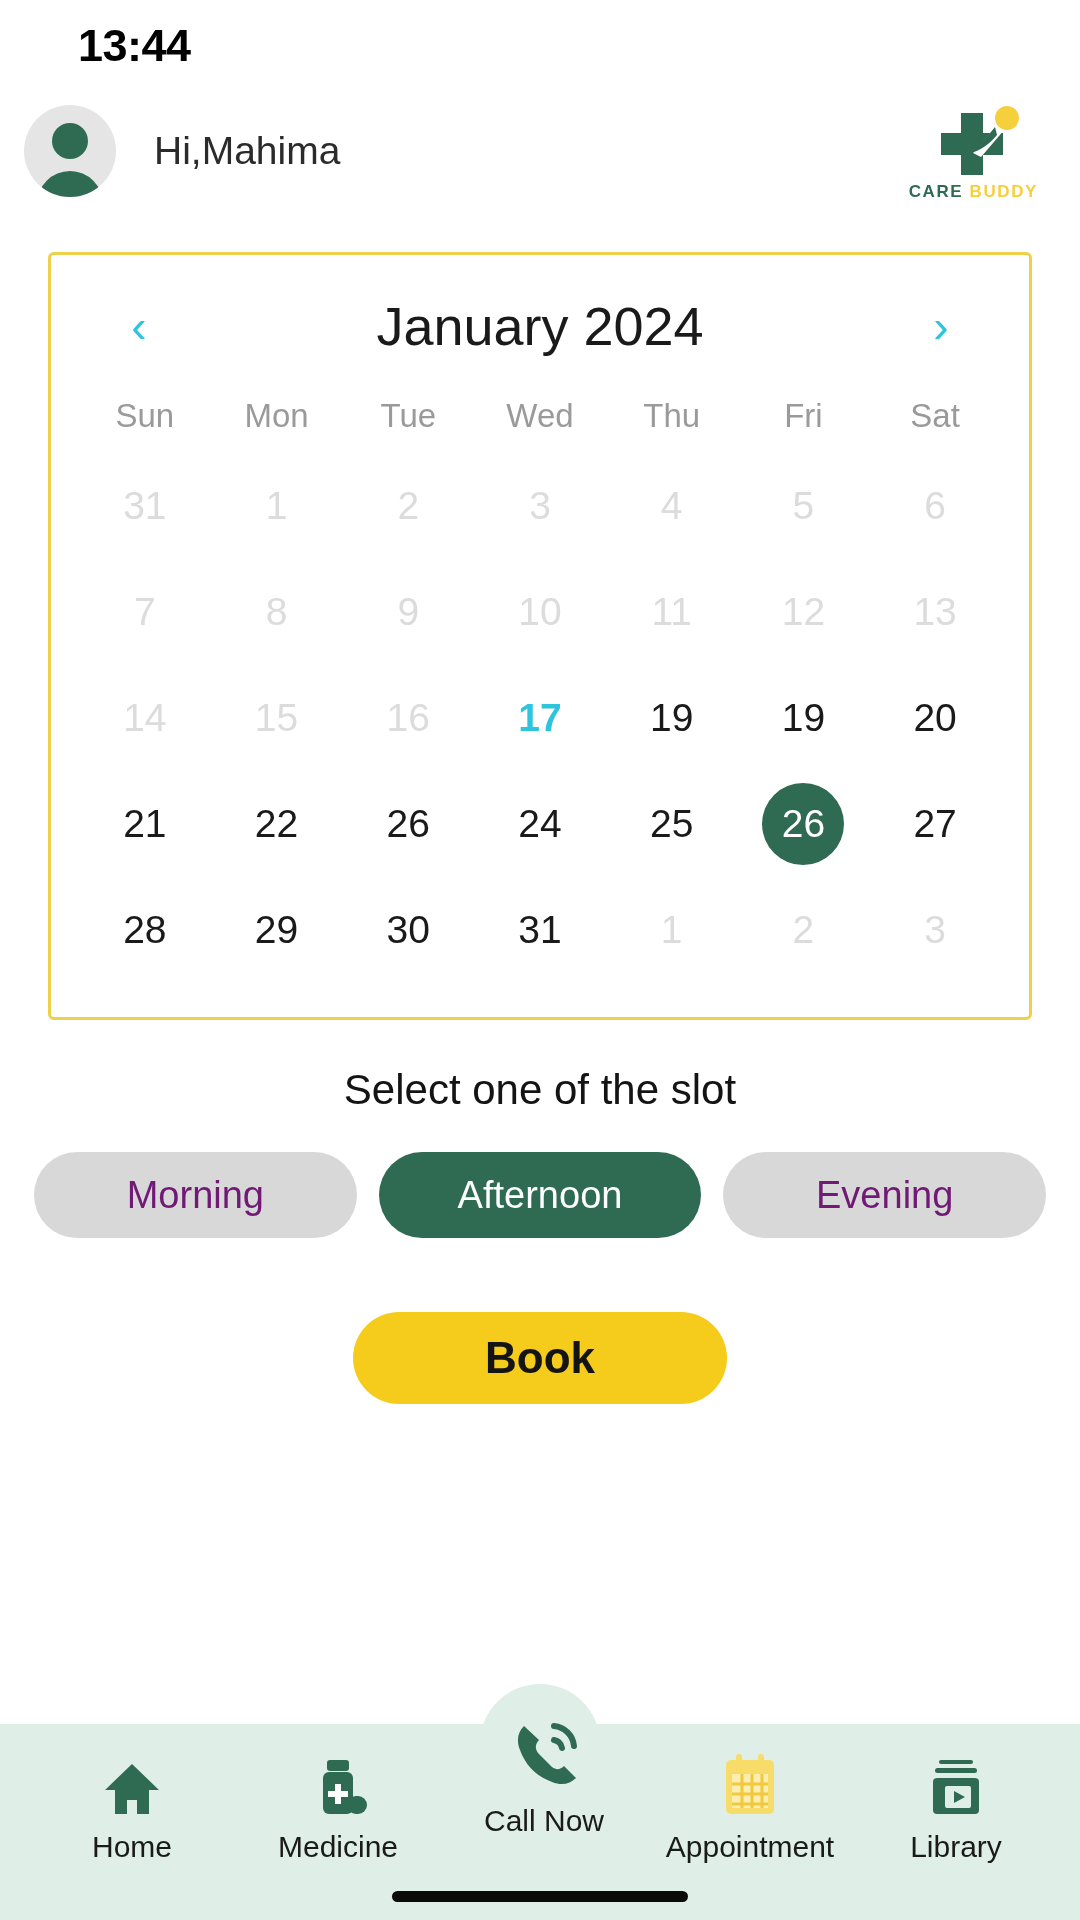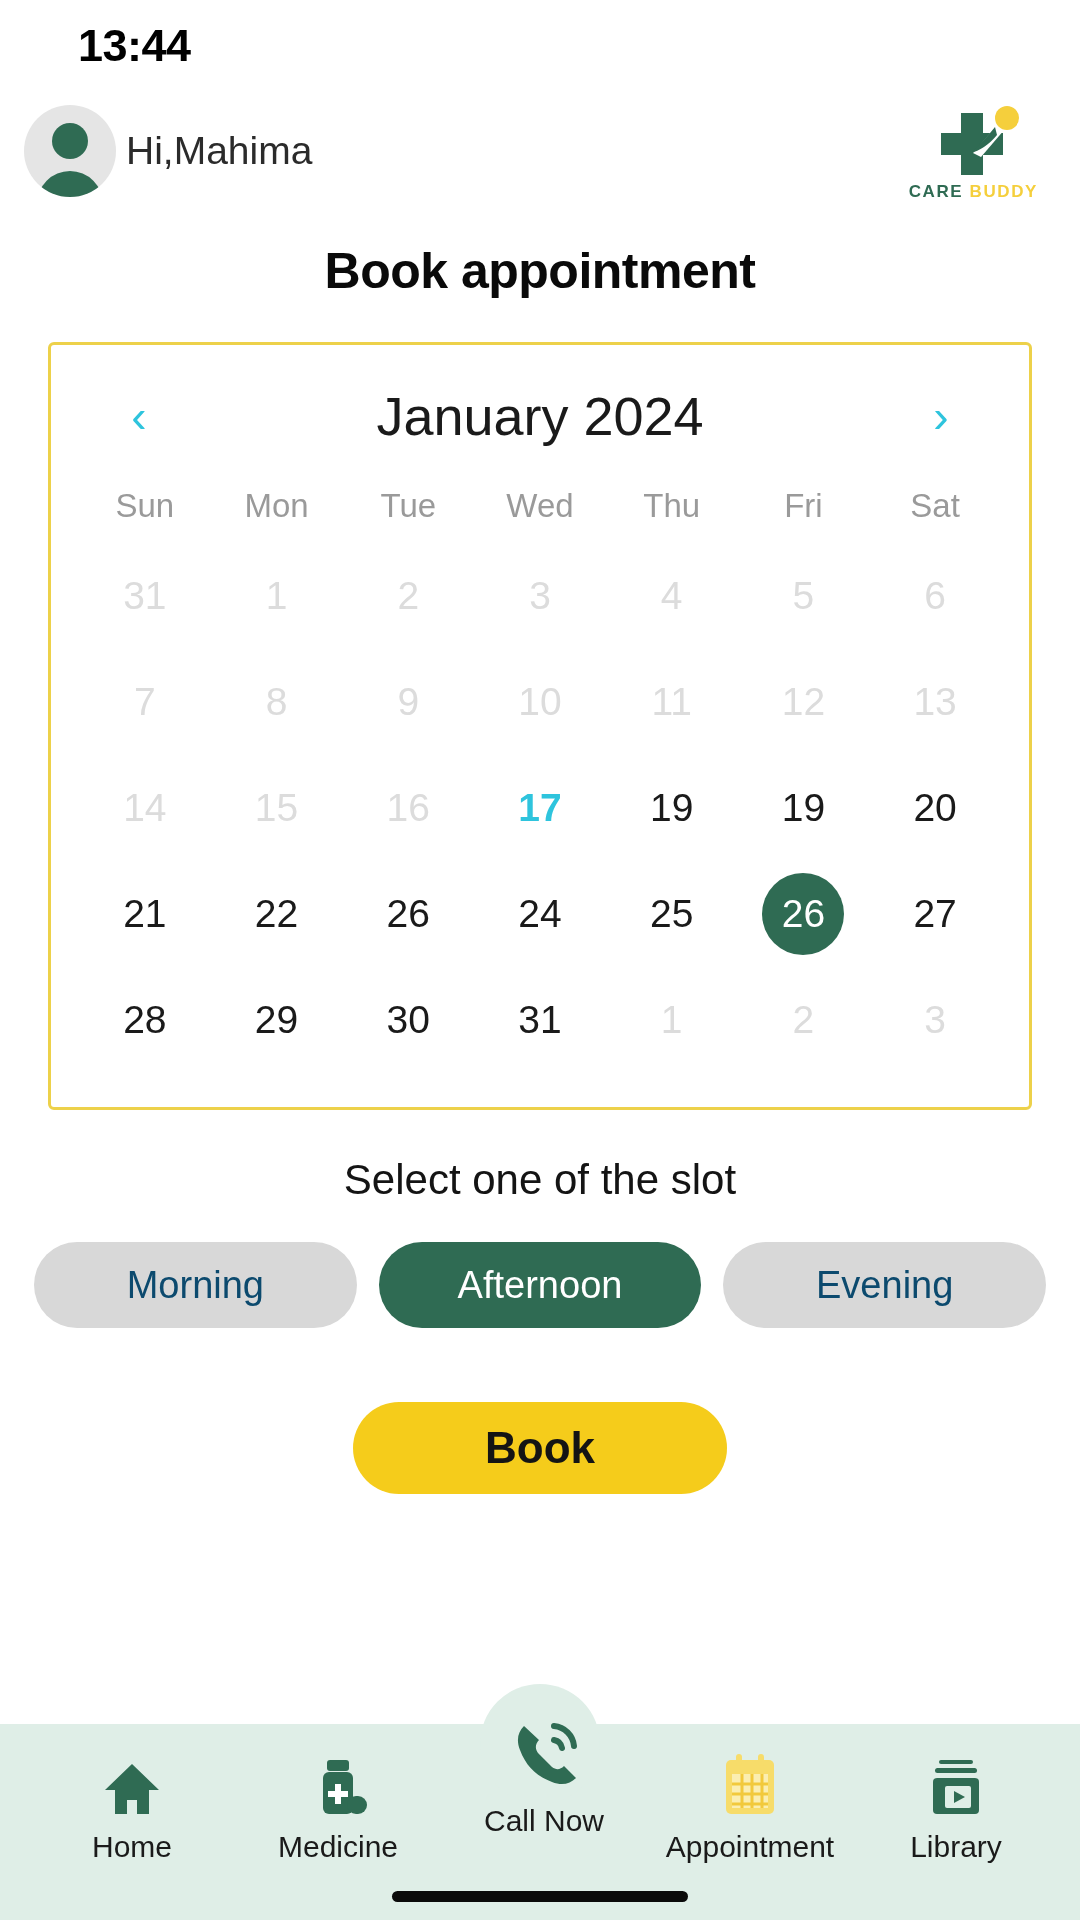--- a/index.html
+++ b/index.html
@@ -96,21 +96,21 @@
 
   
   .header {
     height: 118px;
     display: flex;
     align-items: center;
     justify-content: space-between;
     padding: 0 34px 0 24px;
     flex: 0 0 auto;
   }
-  .user-chip { display: flex; align-items: center; gap: 10px; }
+  .user-chip { display: flex; align-items: center; gap: 38px; }
   .avatar {
     width: 92px;
     height: 92px;
     border-radius: 50%;
     background: #e5e5e5;
     position: relative;
     overflow: hidden;
     flex: 0 0 auto;
   }
   .avatar .head {
@@ -247,21 +247,21 @@
   }
   .slot-pill {
     flex: 1 1 0;
     height: 86px;
     border-radius: 46px;
     background: #d8d8d8;
     display: flex;
     align-items: center;
     justify-content: center;
     font-size: 38px;
-    color: #0c4a6e;
+    color: #701a75;
     cursor: pointer;
   }
   .slot-pill.active {
     background: #2f6b53;
     color: #ffffff;
   }
 
   
   .book-wrap { display: flex; justify-content: center; margin-top: 74px; }
   .book-btn {
@@ -352,21 +352,20 @@
         <path d="M78 22 L52 52 L60 56 L84 28 Z" fill="#ffffff"></path>
         <path d="M74 26 C66 36 58 44 50 52 C58 50 68 44 76 34 Z" fill="#2f6b53"></path>
         <circle cx="86" cy="17" r="12" fill="#f5cf3c"></circle>
       </svg>
       <div class="brand-text">
         <span class="c1">CARE</span><span>&nbsp;</span><span class="c2">BUDDY</span>
       </div>
     </div>
   </div>
 
-  <div class="page-title">Book appointment</div>
 
   <div class="calendar-card">
     <div class="cal-header">
       <div class="cal-nav">‹</div>
       <div class="cal-month">January 2024</div>
       <div class="cal-nav">›</div>
     </div>
     <div class="cal-grid" id="cal-grid">
         <div class="dow">Sun</div>
         <div class="dow">Mon</div>

